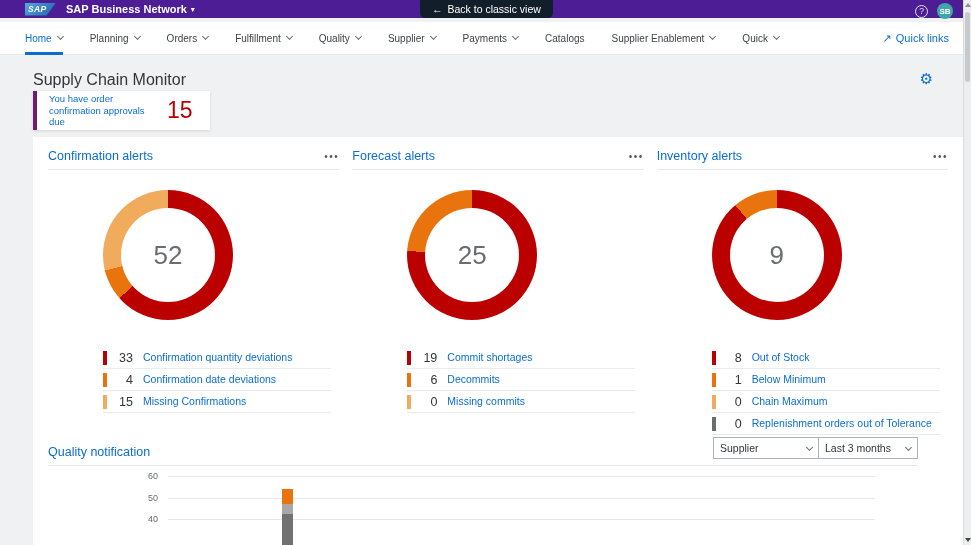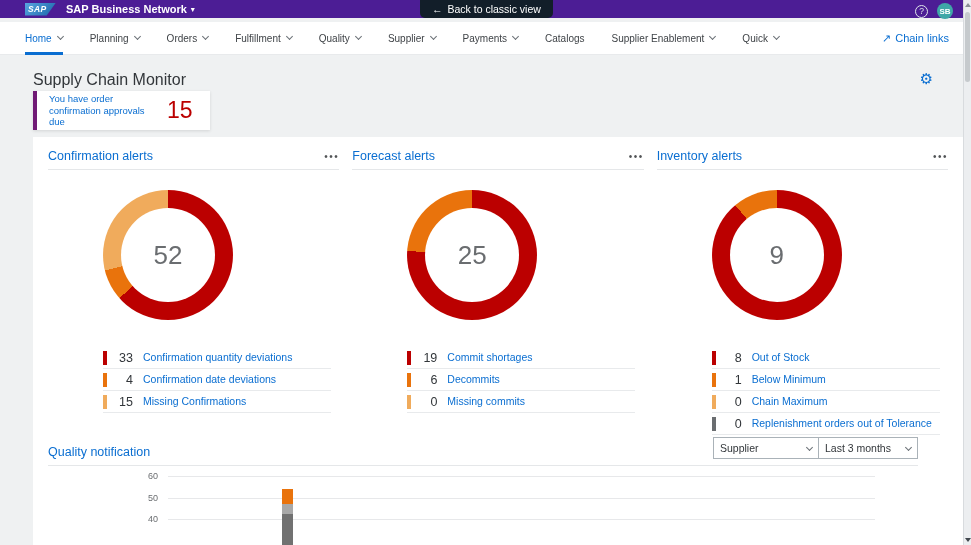--- a/index.html
+++ b/index.html
@@ -127,21 +127,21 @@
         <span>Supplier Enablement</span>
         <span class="chev"></span>
       </div>
       <div class="nav-item">
         <span>Quick</span>
         <span class="chev"></span>
       </div>
     </div>
   <div class="quick-links">
     <span>↗</span>
-    <span>Chain links</span>
+    <span>Quick links</span>
   </div>
 </div>
 
 <div class="page-title">Supply Chain Monitor</div>
 <div class="gear-btn">⚙</div>
 
 <div class="alert-card">
   <div class="alert-text">You have order confirmation approvals due</div>
   <div class="alert-count">15</div>
 </div>

